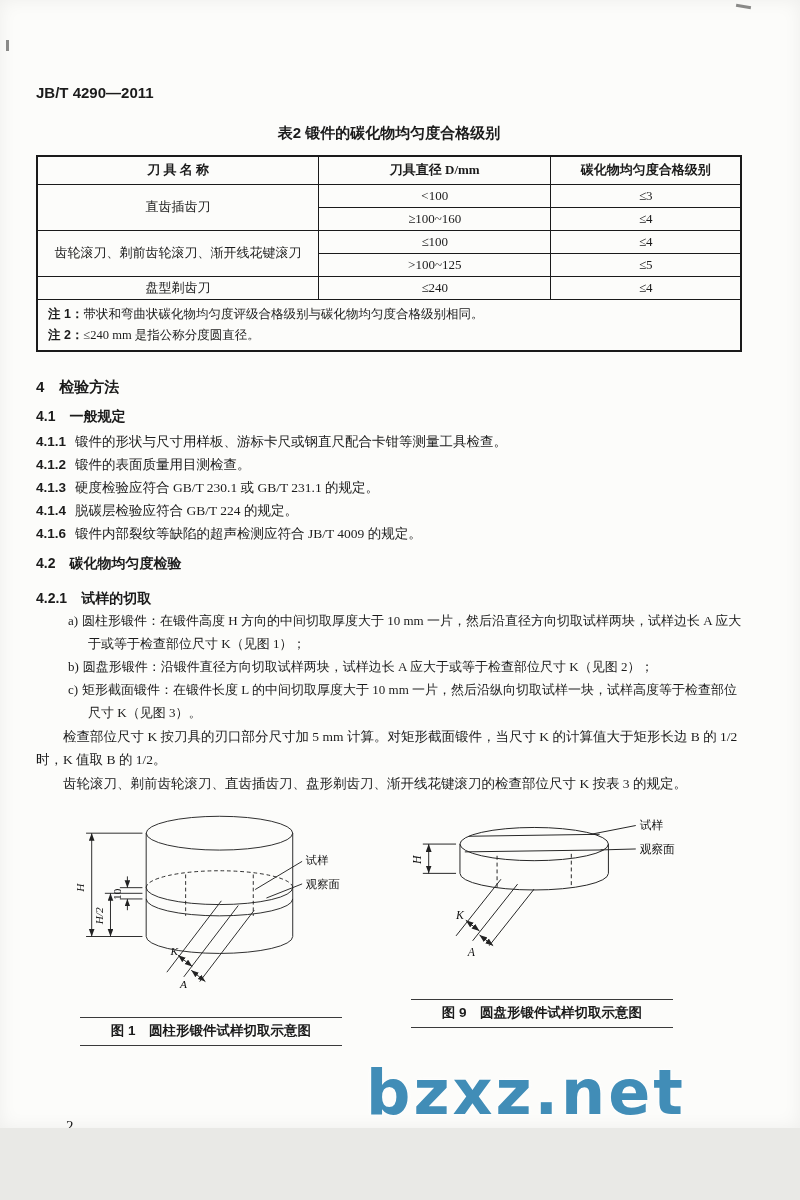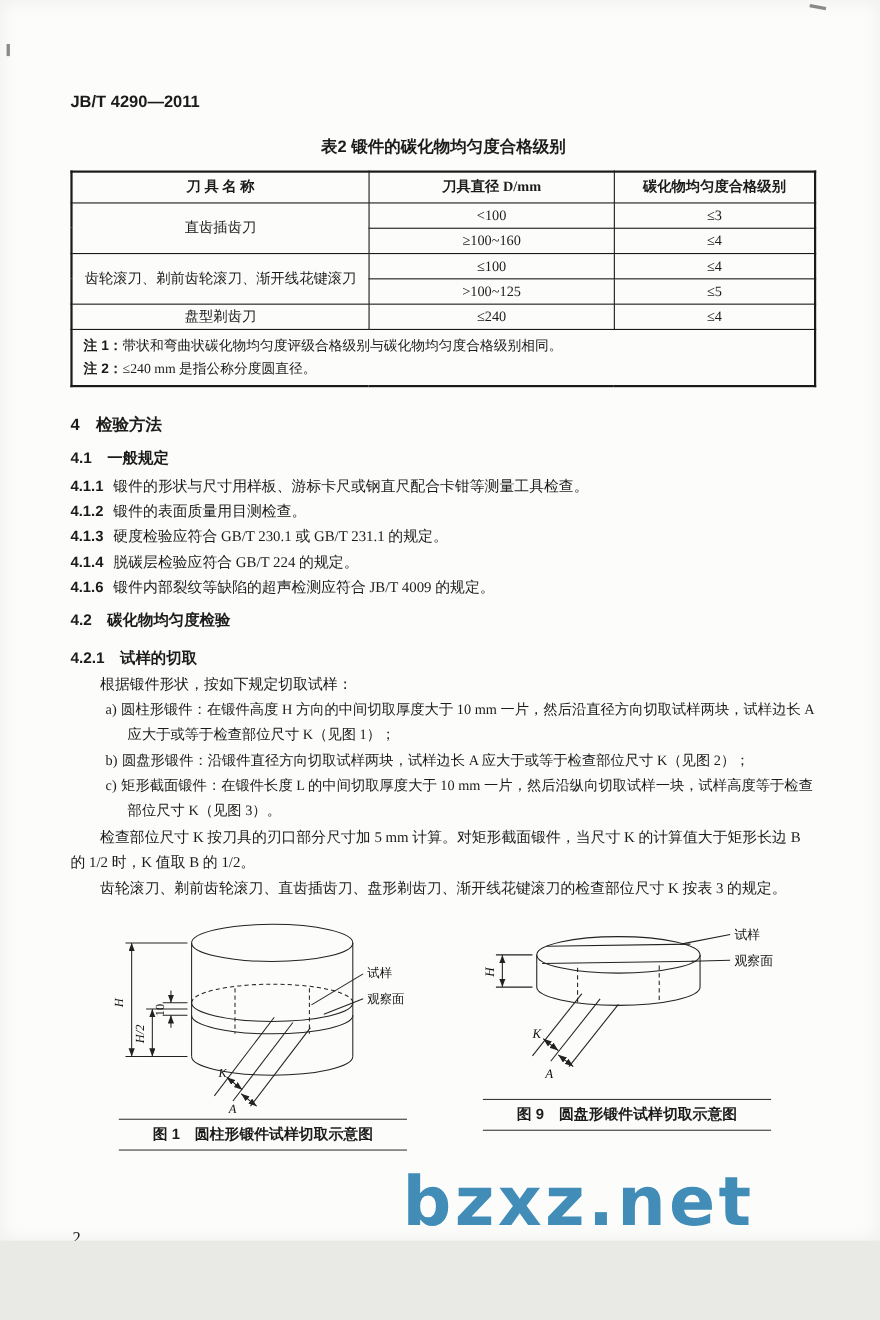--- a/index.html
+++ b/index.html
@@ -7,21 +7,21 @@
   body {
     background:#e9e9e6;
     font-family:"Liberation Serif","DejaVu Serif",serif;
     color:#1b1b1b;
   }
   .paper {
     position:relative;
     width:800px; height:1128px;
     margin:0 auto;
     background:#fcfcfa;
-    padding:84px 58px 0 64px;
+    padding:84px 58px 0 36px;
     overflow:hidden;
     box-shadow:inset 0 0 18px rgba(0,0,0,0.06);
   }
   .artifact { position:absolute; background:#5a5a58; opacity:.7; }
   .doc-num {
     font-family:"Liberation Sans","DejaVu Sans",sans-serif;
     font-weight:bold; font-size:15px; height:20px;
   }
   .table-title {
     margin-top:20px; text-align:center;
@@ -49,21 +49,21 @@
   .clauses { margin-top:3px; }
   .clause { font-size:13.5px; line-height:23px; }
   .cnum {
     font-family:"Liberation Sans","DejaVu Sans",sans-serif;
     font-weight:bold; margin-right:9px;
   }
   .para { font-size:13.5px; line-height:23px; text-indent:2em; margin-top:1px; }
   .li { font-size:13px; line-height:23px; margin-left:32px; padding-left:20px; text-indent:-20px; }
   .li .ltag { margin-right:4px; }
   .figs-row { display:flex; gap:26px; margin-top:10px; margin-left:16px; }
-  .fig-block { display:flex; flex-direction:column; align-items:center; }
+  .fig-block { display:flex; flex-direction:column; align-items:center;gap:24px; }
   .fig-caption {
     margin-top:2px;
     border-top:1px solid #3a3a3a; border-bottom:1px solid #3a3a3a;
     padding:4px 12px 5px;
     font-family:"Liberation Sans","DejaVu Sans",sans-serif;
     font-weight:bold; font-size:13.5px;
     text-align:center; width:262px;
   }
   .watermark {
     position:absolute; left:366px; top:1056px;
@@ -136,21 +136,20 @@
     <div class="clause"><span class="cnum">4.1.1</span><span>锻件的形状与尺寸用样板、游标卡尺或钢直尺配合卡钳等测量工具检查。</span></div>
     <div class="clause"><span class="cnum">4.1.2</span><span>锻件的表面质量用目测检查。</span></div>
     <div class="clause"><span class="cnum">4.1.3</span><span>硬度检验应符合 GB/T 230.1 或 GB/T 231.1 的规定。</span></div>
     <div class="clause"><span class="cnum">4.1.4</span><span>脱碳层检验应符合 GB/T 224 的规定。</span></div>
     <div class="clause"><span class="cnum">4.1.6</span><span>锻件内部裂纹等缺陷的超声检测应符合 JB/T 4009 的规定。</span></div>
   </div>
 
   <div class="h2">4.2　碳化物均匀度检验</div>
   <div class="h3">4.2.1　试样的切取</div>
 
-  <div class="para">根据锻件形状，按如下规定切取试样：</div>
 
   <div class="li"><span class="ltag">a)</span><span>圆柱形锻件：在锻件高度 H 方向的中间切取厚度大于 10 mm 一片，然后沿直径方向切取试样两块，试样边长 A 应大于或等于检查部位尺寸 K（见图 1）；</span></div>
   <div class="li"><span class="ltag">b)</span><span>圆盘形锻件：沿锻件直径方向切取试样两块，试样边长 A 应大于或等于检查部位尺寸 K（见图 2）；</span></div>
   <div class="li"><span class="ltag">c)</span><span>矩形截面锻件：在锻件长度 L 的中间切取厚度大于 10 mm 一片，然后沿纵向切取试样一块，试样高度等于检查部位尺寸 K（见图 3）。</span></div>
 
   <div class="para">检查部位尺寸 K 按刀具的刃口部分尺寸加 5 mm 计算。对矩形截面锻件，当尺寸 K 的计算值大于矩形长边 B 的 1/2 时，K 值取 B 的 1/2。</div>
   <div class="para">齿轮滚刀、剃前齿轮滚刀、直齿插齿刀、盘形剃齿刀、渐开线花键滚刀的检查部位尺寸 K 按表 3 的规定。</div>
 
   <div class="figs-row">
 

